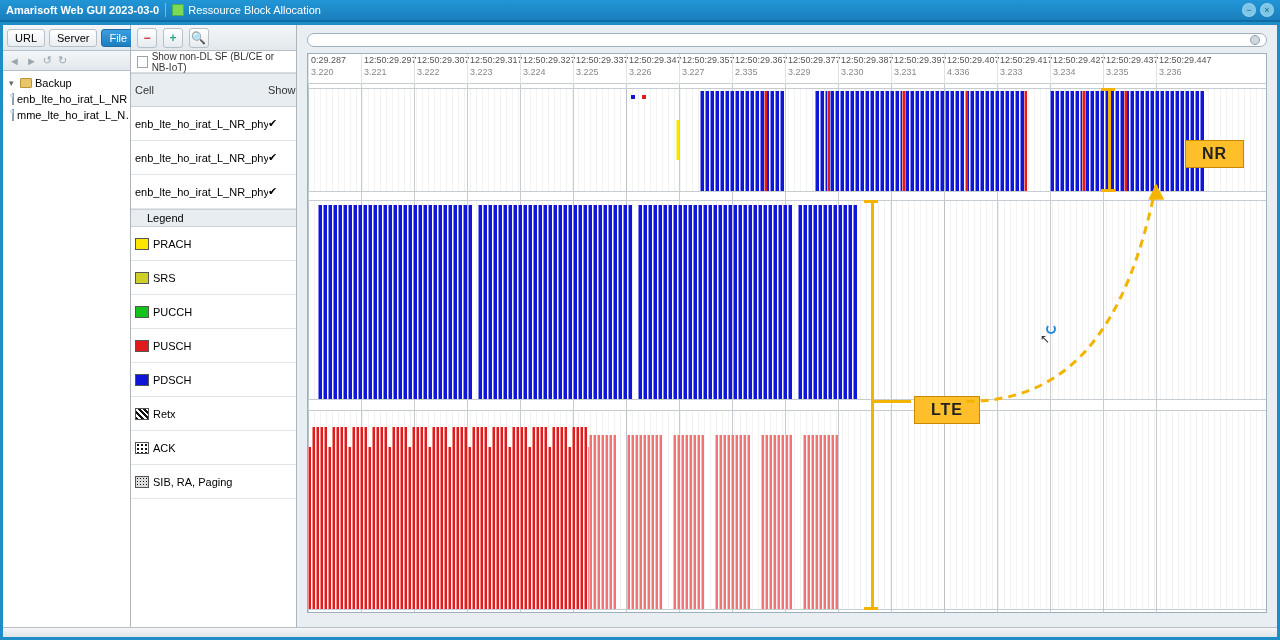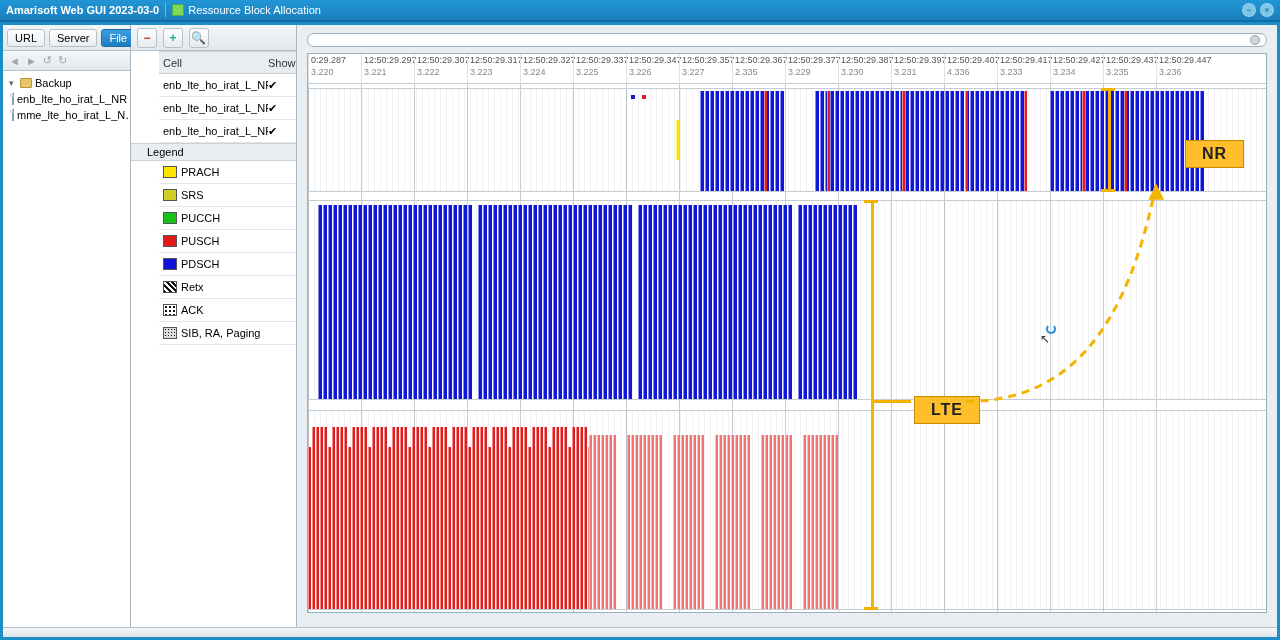--- a/index.html
+++ b/index.html
@@ -90,21 +90,21 @@
     background:linear-gradient(#fff,#e6ebef); display:flex; align-items:center; justify-content:center;}
   .sp-btn span{font-size:12px; font-weight:bold;}
   .sp-time-row { height:24px; display:flex; align-items:center; gap:6px; padding:0 6px;
     border-bottom:1px solid #d7dde2;}
   .sp-time-row label{color:#333;}
   .sp-time-row input{ flex:1; height:18px; font-size:11px; padding:0 4px;
     border:1px solid #abb6bf; text-align:center;}
   .sp-chk { height:22px; display:flex; align-items:center; gap:4px; padding:0 6px;
     border-bottom:1px solid #d7dde2; color:#333;}
   .sp-tbl-head, .sp-row {
-    display:flex; align-items:center; height:23px; border-bottom:1px solid #e2e6ea;margin-left:28px;
+    display:flex; align-items:center; height:34px; border-bottom:1px solid #e2e6ea;
   }
   .sp-tbl-head { background:#e7edf1; font-weight:normal; color:#333; border-top:1px solid #c9d1d7; border-bottom:1px solid #c9d1d7;}
   .sp-cellname { flex:1; padding:0 4px; overflow:hidden; white-space:nowrap;}
   .sp-show { width:28px; text-align:left;}
   .sp-legend-head { background:#e7edf1; padding:2px 16px; border-top:1px solid #c9d1d7; border-bottom:1px solid #c9d1d7;}
   .sw { width:14px; height:12px; border:1px solid #555; margin-right:4px;}
   .sw-yellow{background:#ffe600;}
   .sw-olive{background:#cfcf2a;}
   .sw-green{background:#14c21b;}
   .sw-red{background:#e11b1b;}
@@ -224,20 +224,24 @@
     <div class="sp-toolbar">
       <div class="sp-btn">
           <span style="color:#c33">−</span>
         </div>
       <div class="sp-btn">
           <span style="color:#2a8">+</span>
         </div>
       <div class="sp-btn">
           <span>🔍</span>
         </div>
+    </div>
+    <div class="sp-chk">
+      <span class="chk"></span>
+      <span style="font-size:10px;">Show non-DL SF (BL/CE or NB-IoT)</span>
     </div>
     <div class="sp-tbl-head">
       <div class="sp-cellname">Cell</div>
       <div class="sp-show">Show</div>
     </div>
     <div id="cell-rows">
         <div class="sp-row">
       <div class="sp-cellname">enb_lte_ho_irat_L_NR_phy_tr…</div>
       <div class="sp-show">✔</div>
     </div>

